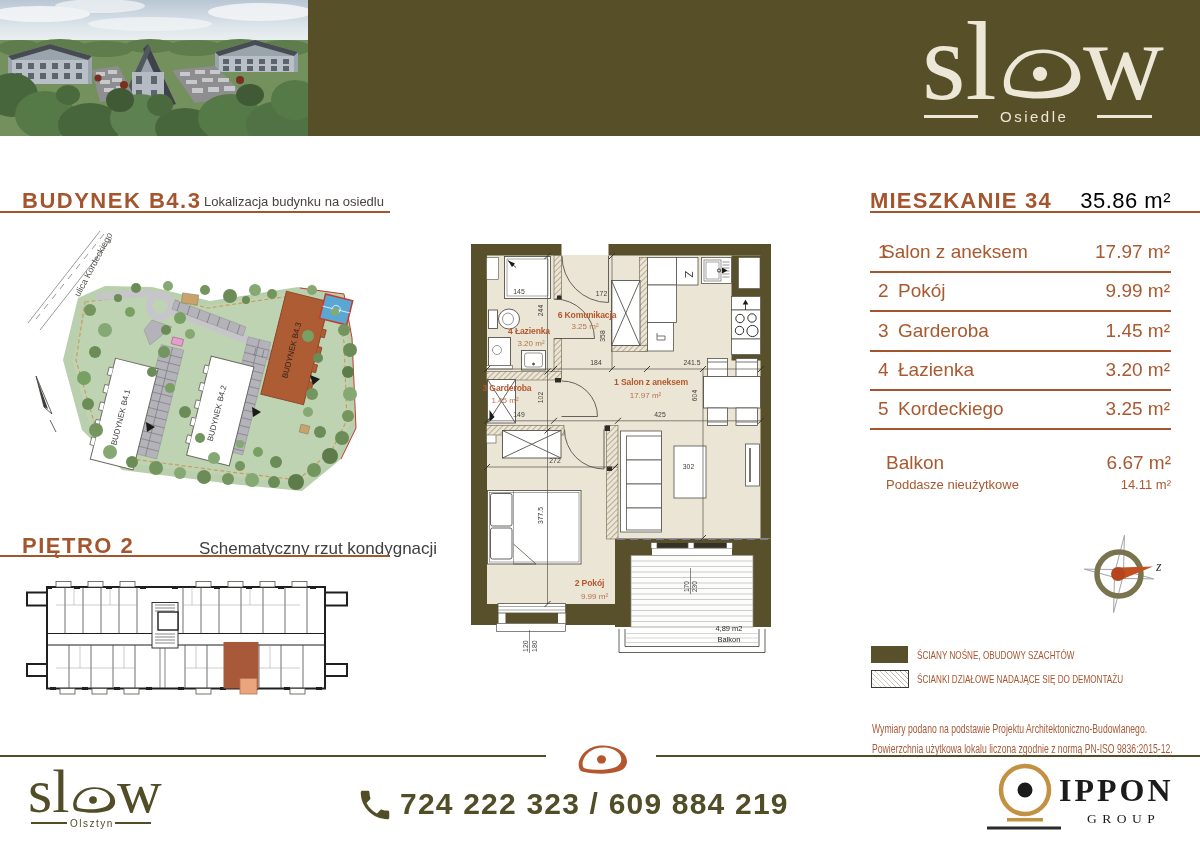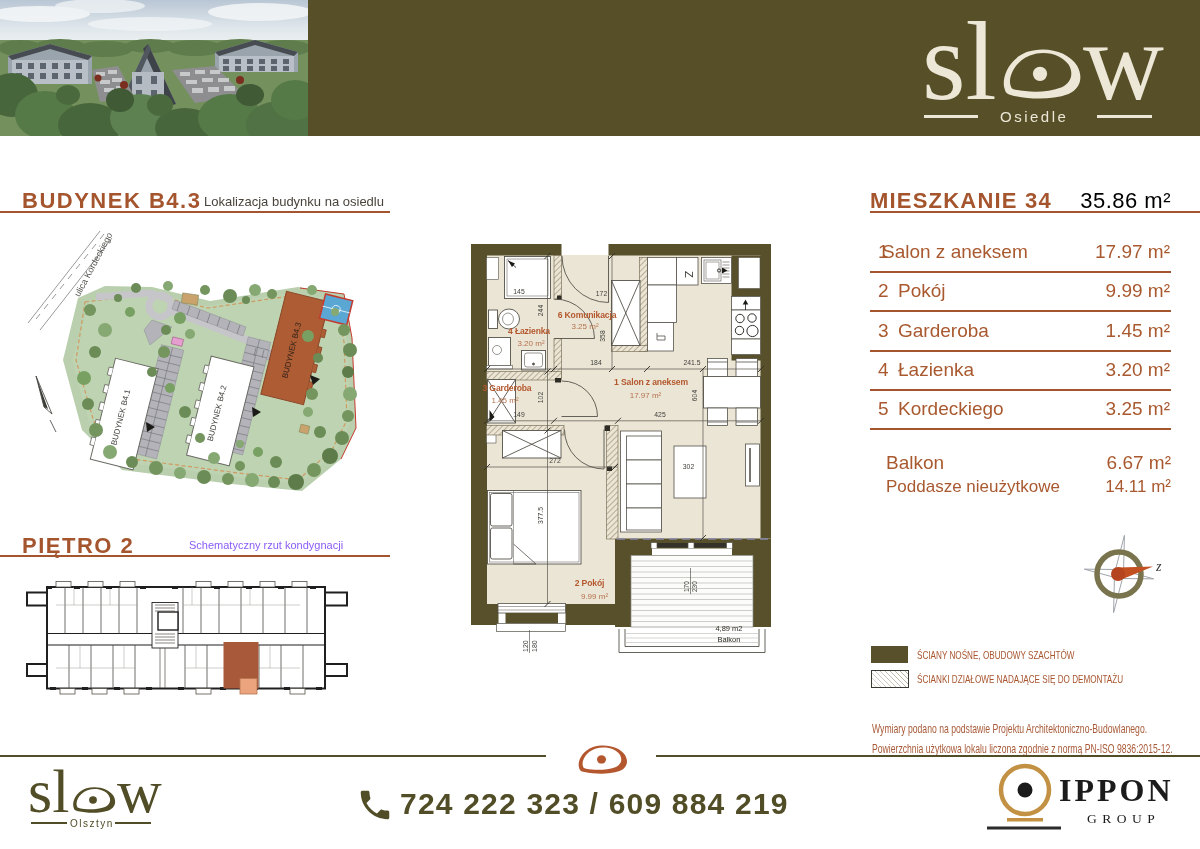--- a/index.html
+++ b/index.html
@@ -332,21 +332,21 @@
       <circle cx="335" cy="312" r="4" fill="#86a873"></circle>
 </g>
 
 <path d="M36 376 L52 414 L44 407 Z" fill="#ffffff" stroke="#3c3c38" stroke-width="0.8"></path>
 <path d="M36 376 L48 409 L44 407 Z" fill="#3c3c38"></path>
 <line x1="50" y1="420" x2="56" y2="432" stroke="#3c3c38" stroke-width="0.8"></line>
 </svg>
 
 <div class="abs" style="left:22px;top:533px;font-size:22px;font-weight:bold;letter-spacing:1.5px;color:#a5552d;">PIĘTRO 2</div>
 
-<div class="abs" style="left:189px;top:539px;font-size:11px;color:#8b5cf6;">Schematyczny rzut kondygnacji</div>
+<div class="abs" style="left:199px;top:539px;font-size:17px;color:#404040;">Schematyczny rzut kondygnacji</div>
 
 <div class="abs" style="left:0;top:555px;width:390px;height:2px;background:#a5552d;"></div>
 
 <svg class="abs" style="left:15px;top:575px;" width="350" height="128" viewBox="15 575 350 128">
 
 <g fill="#ffffff" stroke="#1f1f1f" stroke-width="2">
 <rect x="47" y="587" width="278" height="101.5"></rect>
 
 <rect x="27" y="592.5" width="20" height="13"></rect>
 <rect x="27" y="664" width="20" height="12"></rect>
@@ -816,21 +816,21 @@
 
   <div style="position:relative;height:37.2px;border-bottom:2px solid #a5552d;">
     <span style="position:absolute;left:8px;bottom:8px;">5</span>
       <span style="position:absolute;left:28px;bottom:8px;">Kordeckiego</span>
       <span style="position:absolute;right:1px;bottom:8px;">3.25 m²</span>
   </div>
 </div>
 
 <div class="abs" style="left:886px;top:452px;width:285px;color:#a9592f;font-size:19px;">Balkon<span style="position:absolute;right:0;">6.67 m²</span></div>
 
-<div class="abs" style="left:886px;top:477px;width:285px;color:#a9592f;font-size:17px;">Poddasze nieużytkowe<span style="position:absolute;right:0;">14.11 m²</span></div>
+<div class="abs" style="left:886px;top:477px;width:285px;color:#a9592f;font-size:13px;">Poddasze nieużytkowe<span style="position:absolute;right:0;">14.11 m²</span></div>
 
 <svg class="abs" style="left:1080px;top:530px;" width="110" height="85" viewBox="1080 530 110 85">
 <g transform="rotate(8 1119 574)" fill="#ffffff" stroke="#9aa0a6" stroke-width="0.9">
 <path d="M1119 535 L1123.5 574 L1114.5 574 Z"></path>
 <path d="M1119 613 L1123.5 574 L1114.5 574 Z"></path>
 <path d="M1084 574 L1119 578.5 L1119 569.5 Z"></path>
 <path d="M1154 574 L1119 578.5 L1119 569.5 Z"></path>
 </g>
 <circle cx="1119" cy="574" r="22" fill="none" stroke="#79744d" stroke-width="5.5"></circle>
 <path d="M1119 567.5 L1153 566.5 L1119 580.5 Z" fill="#c35020"></path>

